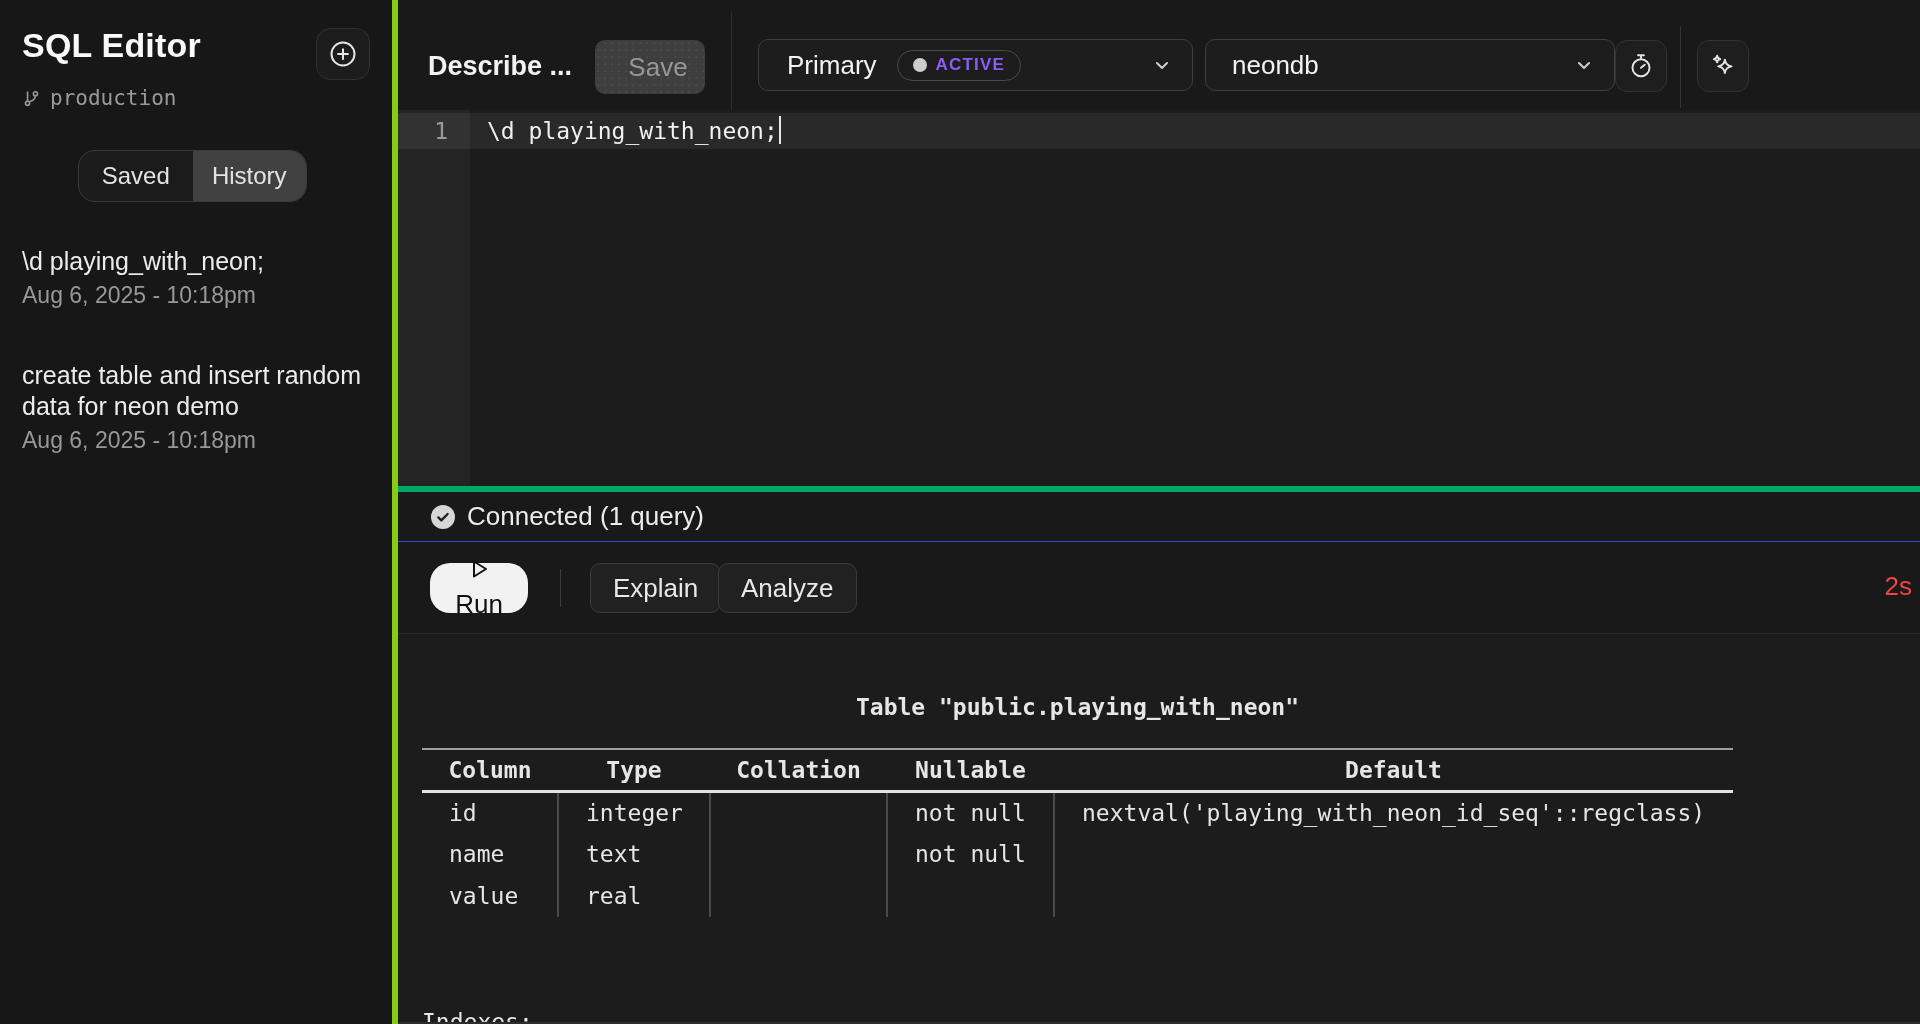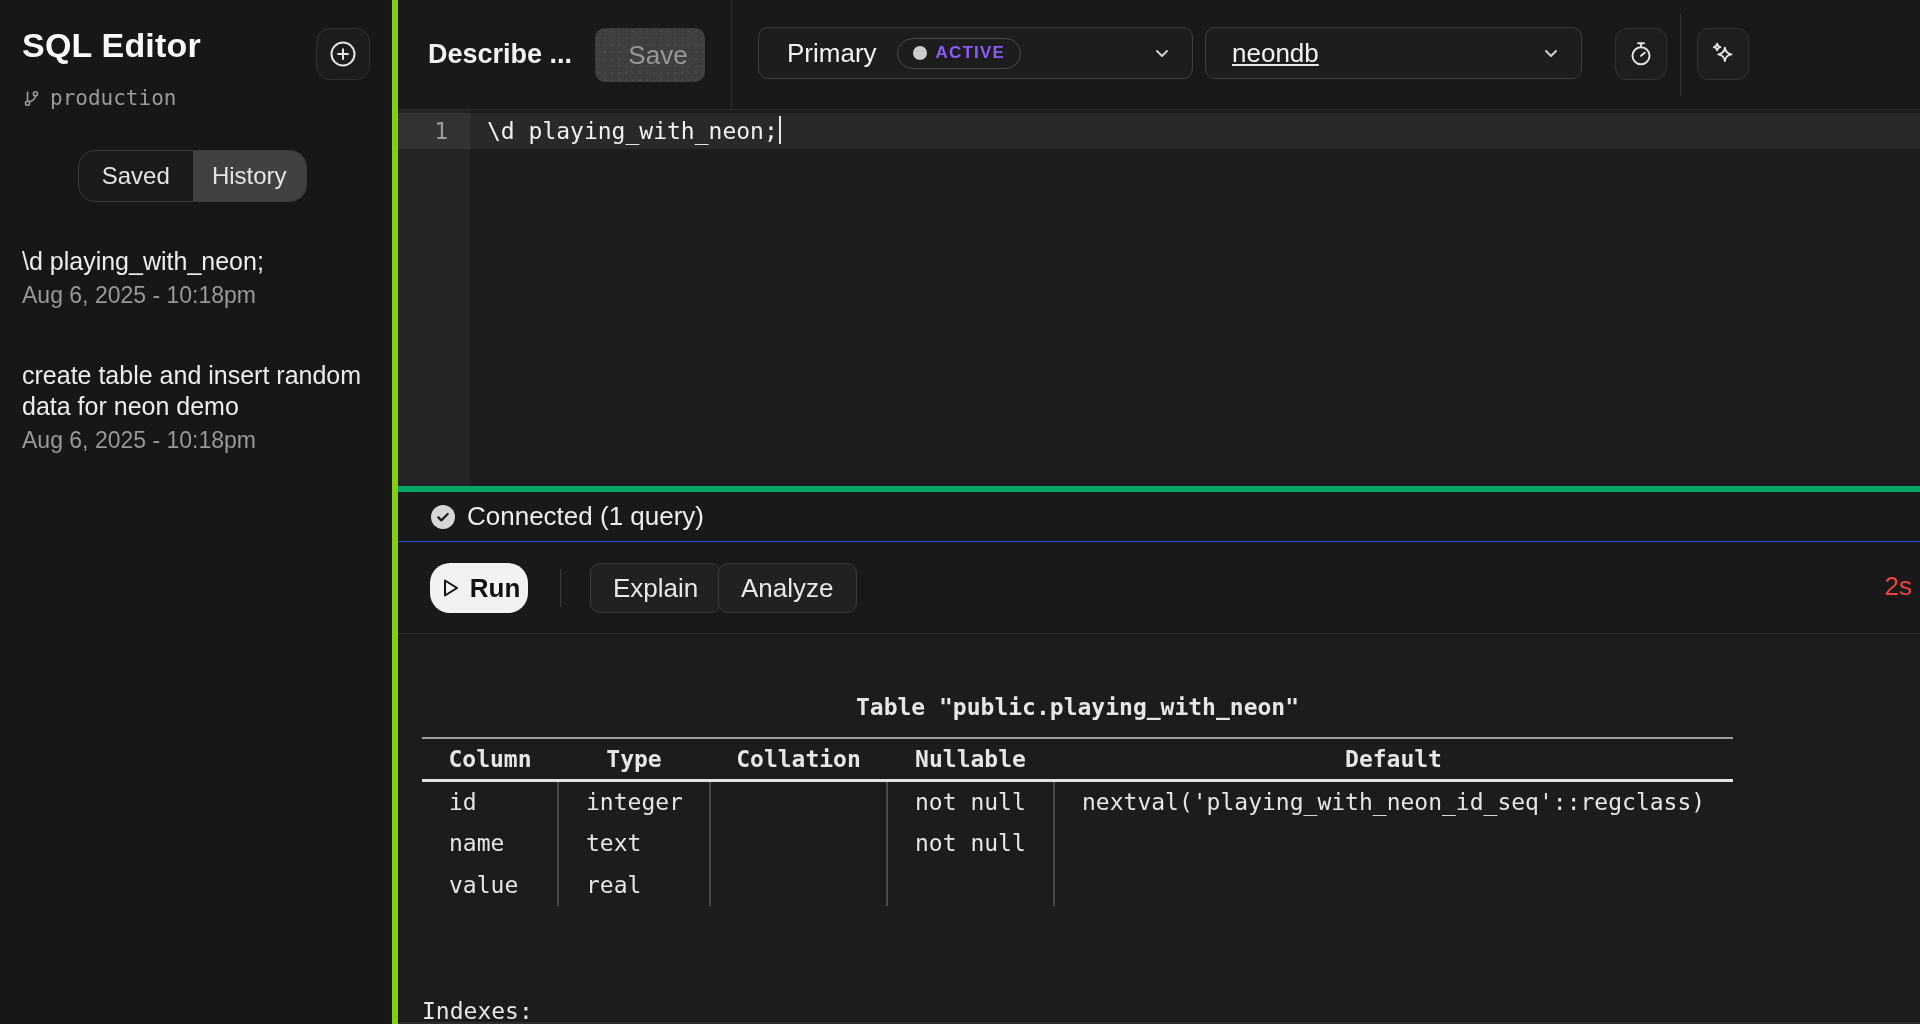--- a/index.html
+++ b/index.html
@@ -27,34 +27,34 @@
   .hist-item { position:absolute; left:22px; width:364px; cursor:pointer; }
   .hist-item .t { font-size:25px; line-height:31px; color:#ececec; }
   .hist-item .d { margin-top:4px; font-size:23px; line-height:28px; color:#989898; }
   .hist-1 { top:246px; }
   .hist-2 { top:360px; }
 
   
   .main { position:absolute; left:398px; top:0; width:1522px; height:1024px; background:#191919; }
 
   
-  .topbar { position:absolute; left:0; top:0; width:1522px; height:110px; background:#191919; border-bottom:1px solid #2a2a2a; }
+  .topbar { position:absolute; left:0; top:12px; width:1522px; height:110px; background:#191919; border-bottom:1px solid #2a2a2a; }
   .topbar-left { position:absolute; left:0; top:0; width:334px; height:109px; border-right:1px solid #2e2e2e;
                  display:flex; align-items:center; }
   .tab-title { margin-left:30px; font-size:27px; font-weight:600; color:#f2f2f2; white-space:nowrap; }
   .save-btn { position:absolute; left:197px; top:28px; width:110px; height:54px;
               border:none; border-radius:10px; color:#979797; font-size:26px; cursor:default;
               font-family:"Liberation Sans", sans-serif;
               background-color:#3e3e3e;
               background-image:radial-gradient(#4a4a4a 1px, rgba(0,0,0,0) 1px);
               background-size:7px 7px;padding-left:16px; }
   .dropdown { position:absolute; top:27px; height:52px; border:1px solid #3e3e3e; border-radius:10px;
               background:#1d1d1d; display:flex; align-items:center; cursor:pointer; }
   .dd-branch { left:360px; width:435px; padding:0 18px 0 28px;text-align:right; }
-  .dd-db { left:807px; width:377px; padding:0 18px 0 26px;text-decoration:underline; }
+  .dd-db { left:807px; width:410px; padding:0 18px 0 26px; }
   .dd-label { font-size:26px; color:#f2f2f2; }
   .badge { margin-left:20px; height:31px; padding:0 15px; border:1px solid #4a4a4a; border-radius:999px;
            display:flex; align-items:center; gap:9px; }
   .badge .dot { width:14px; height:14px; border-radius:50%; background:#cdcdcd; }
   .badge .bt { font-size:17px; font-weight:700; letter-spacing:1.2px; color:#8b5cf6; }
   .dd-spacer { flex:1; }
   .icon-btn { position:absolute; top:28px; width:52px; height:52px; border:1px solid #333;
               border-radius:12px; background:#1e1e1e; display:flex; align-items:center; justify-content:center; cursor:pointer; }
   .btn-timer { left:1217px; }
   .btn-ai { left:1299px; }
@@ -77,37 +77,37 @@
   .statusbar { position:absolute; left:0; top:492px; width:1522px; height:50px; background:#191919;
                border-bottom:1px solid #1d4ed8; display:flex; align-items:center; }
   .check-ic { margin-left:33px; width:24px; height:24px; border-radius:50%; background:#d6d6d6;
               display:flex; align-items:center; justify-content:center; }
   .status-txt { margin-left:12px; font-size:26px; color:#ececec; }
 
   
   .toolbar { position:absolute; left:0; top:542px; width:1522px; height:92px; background:#191919;
              border-bottom:1px solid #2a2a2a; }
   .run-btn { position:absolute; left:32px; top:21px; width:98px; height:50px; border:none; border-radius:20px;
-             background:#f2f2f2; color:#111; font-size:26px; font-weight:700; cursor:pointer;
+             background:#f2f2f2; color:#111; font-size:26px; font-weight:400; cursor:pointer;
              display:flex; align-items:center; justify-content:center; gap:8px;
-             font-family:"Liberation Sans", sans-serif; }
+             font-family:"Liberation Sans", sans-serif;flex-direction:column; }
   .run-sep { position:absolute; left:162px; top:27px; width:1px; height:38px; background:#3a3a3a; }
   .ghost-btn { position:absolute; top:21px; height:50px; border:1px solid #3c3c3c; border-radius:10px;
                background:#212121; color:#e8e8e8; font-size:26px; cursor:pointer; padding:0 22px;
                font-family:"Liberation Sans", sans-serif; }
   .btn-explain { left:192px; }
   .btn-analyze { left:304px;margin-left:16px; }
   .duration { position:absolute; right:8px; top:29px; font-size:26px; color:#ef4444; }
 
   
   .results { position:absolute; left:0; top:634px; width:1522px; height:390px; background:#1c1c1c;
              color:#e6e6e6; font-size:23px; }
   .results-title { margin-top:52px; width:1311px; margin-left:24px; text-align:center;
                    line-height:42px; font-weight:700; }
-  .psql-table { margin-left:24px; margin-top:9px; width:1311px; border-collapse:collapse; table-layout:fixed; }
+  .psql-table { margin-left:24px; margin-top:20px; width:1311px; border-collapse:collapse; table-layout:fixed; }
   .psql-table th { height:42px; font-size:23px; font-weight:700; text-align:center;
                    border-top:2px solid #9f9f9f; border-bottom:3px solid #e2e2e2; }
   .psql-table td { height:42px; font-size:23px; padding-left:27px; white-space:pre; }
   .psql-table td:not(:last-child) { border-right:2px solid #4a4a4a; }
   .indexes { margin-left:24px; line-height:42px; white-space:pre; }
   .bottom-edge { position:absolute; left:0; bottom:0; width:1522px; height:2px; background:#2c2c2c; }
 
   svg { display:block; }
 </style>
 </head>

